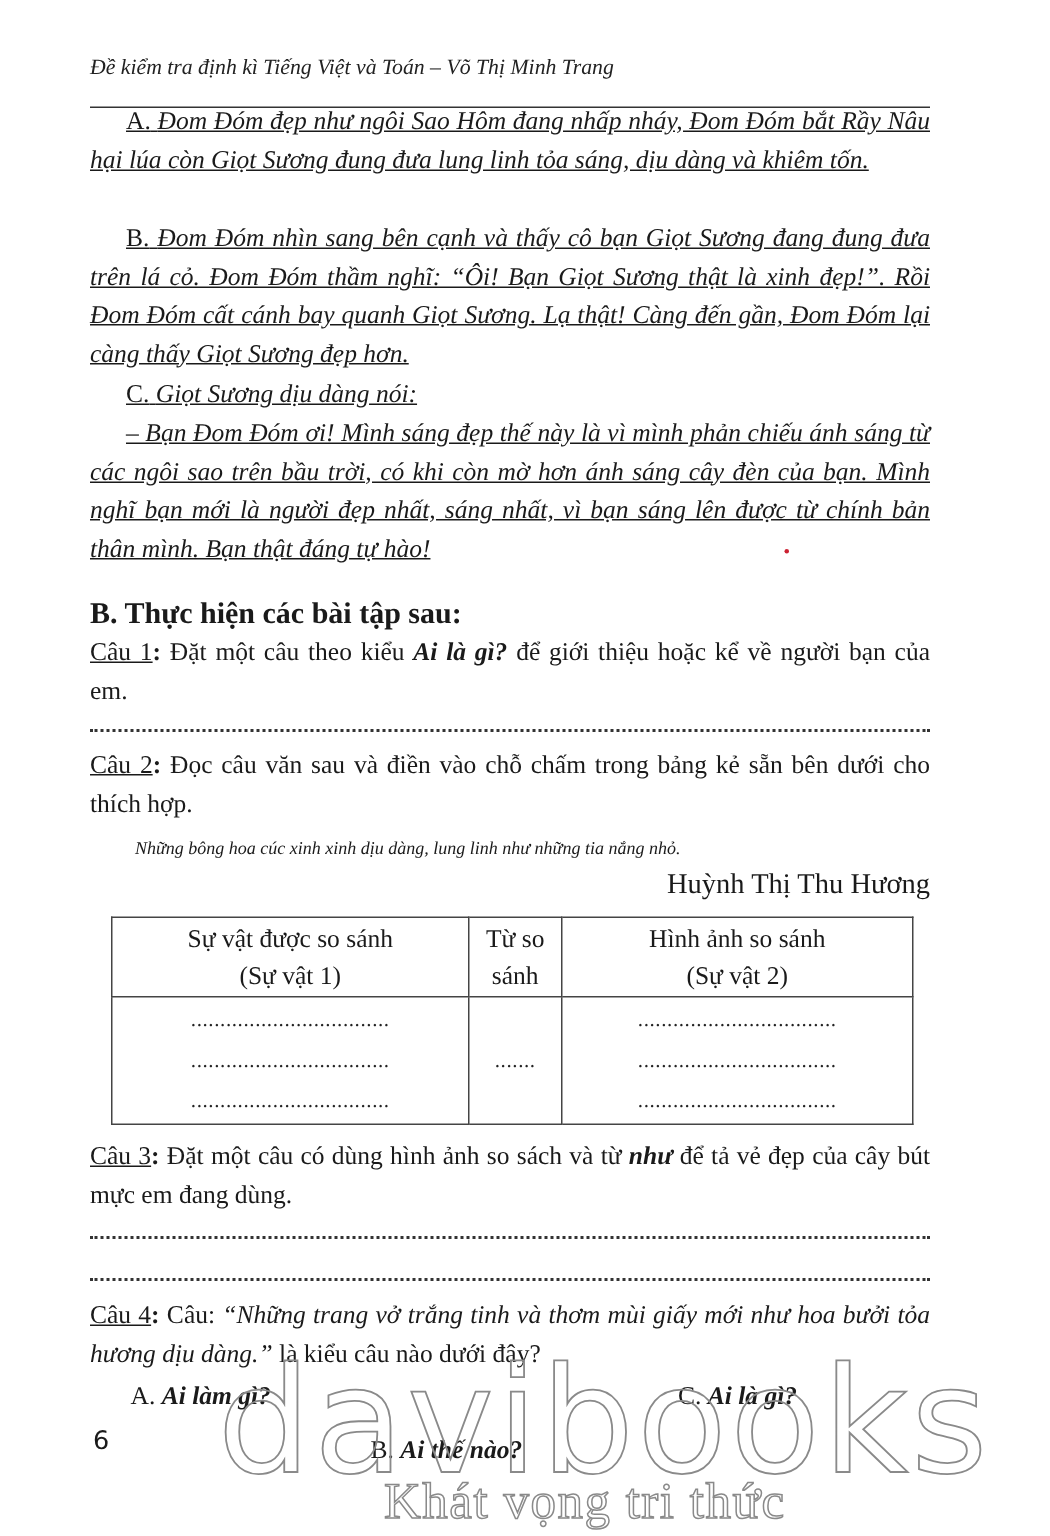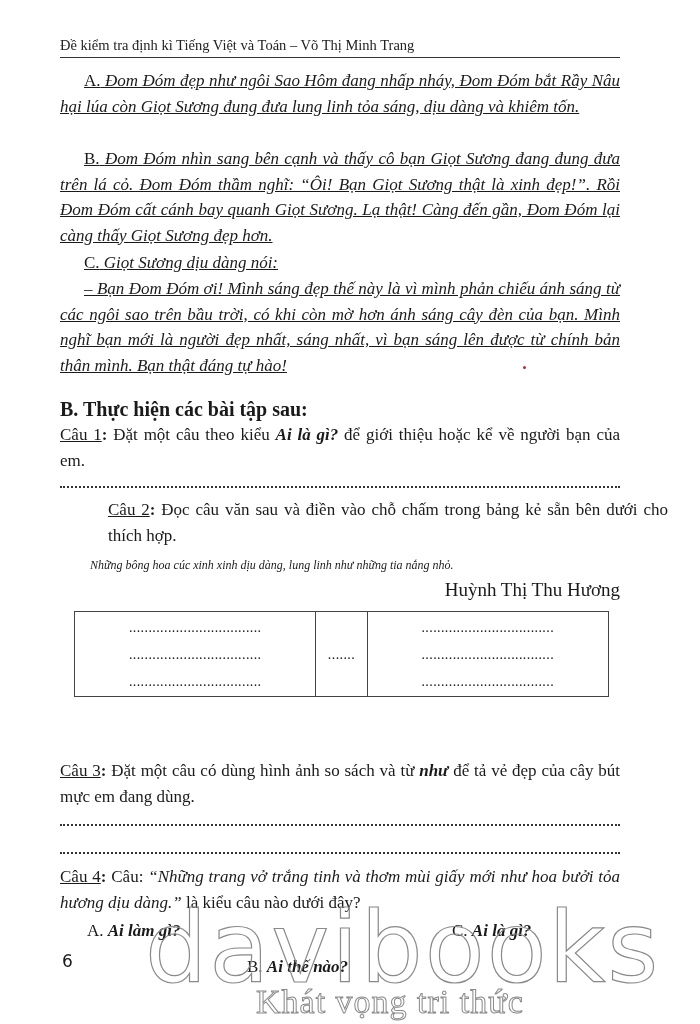--- a/index.html
+++ b/index.html
@@ -2,22 +2,22 @@
 <html><head>
 <meta charset="utf-8">
 <style>
   html, body { margin: 0; padding: 0; }
   body {
     width: 700px; height: 1024px; background: #ffffff; position: relative; overflow: hidden;
     font-family: "Liberation Serif", "DejaVu Serif", serif; color: #1a1a1a;
   }
   .abs { position: absolute; }
   .header {
-    left: 60px; top: 36px; width: 560px; font-size: 14.5px; color: #222;
-    padding-bottom: 3px; border-bottom: 1.5px solid #333; line-height: 18px;
+    left: 60px; top: 36px; width: 560px; font-size: 14.5px; font-style: italic; color: #222;
+    padding-bottom: 17px; border-bottom: 1.5px solid #333; line-height: 18px;
   }
   .para {
     left: 60px; width: 560px; font-size: 17px; line-height: 25.5px; font-style: italic; text-align: justify;
   }
   .para .lbl { font-style: normal; }
   .indent { text-indent: 24px; text-decoration: underline; }
   .section-title { left: 60px; top: 398px; font-size: 20px; font-weight: bold; }
   .q { left: 60px; width: 560px; font-size: 17px; line-height: 26px; text-align: justify; }
   .q .qn { font-weight: normal; text-decoration: underline; }
   .q .qc { font-weight: bold; }
@@ -75,28 +75,42 @@
 
 <div class="abs reddot"></div>
 
 <div class="abs section-title">B. Thực hiện các bài tập sau:</div>
 
 <div class="abs q" style="top:422px;">
   <span class="qn">Câu 1</span><span class="qc">:</span><span> Đặt một câu theo kiểu </span><span class="bi">Ai là gì?</span><span> để giới thiệu hoặc kể về người bạn của em.</span>
 </div>
 <div class="abs dots" style="top:486px;"></div>
 
-<div class="abs q" style="top:497px;margin-left:48px;">
+<div class="abs q" style="top:497px;">
   <span class="qn">Câu 2</span><span class="qc">:</span><span> Đọc câu văn sau và điền vào chỗ chấm trong bảng kẻ sẵn bên dưới cho thích hợp.</span>
 </div>
 <div class="abs quote" style="top:553px;">Những bông hoa cúc xinh xinh dịu dàng, lung linh như những tia nắng nhỏ.</div>
 <div class="abs author" style="top:578px;">Huỳnh Thị Thu Hương</div>
 
 <table class="cmp">
   <tbody>
+      <tr>
+    <th style="width:237px;">
+      <div>Sự vật được so sánh</div>
+      <div>(Sự vật 1)</div>
+    </th>
+    <th style="width:61px;">
+      <div>Từ so</div>
+      <div>sánh</div>
+    </th>
+    <th>
+      <div>Hình ảnh so sánh</div>
+      <div>(Sự vật 2)</div>
+    </th>
+  </tr>
   <tr>
     <td>
       <span class="dotline">..................................</span>
       <span class="dotline">..................................</span>
       <span class="dotline">..................................</span>
     </td>
     <td>
       <span class="dotline">.......</span>
     </td>
     <td>

